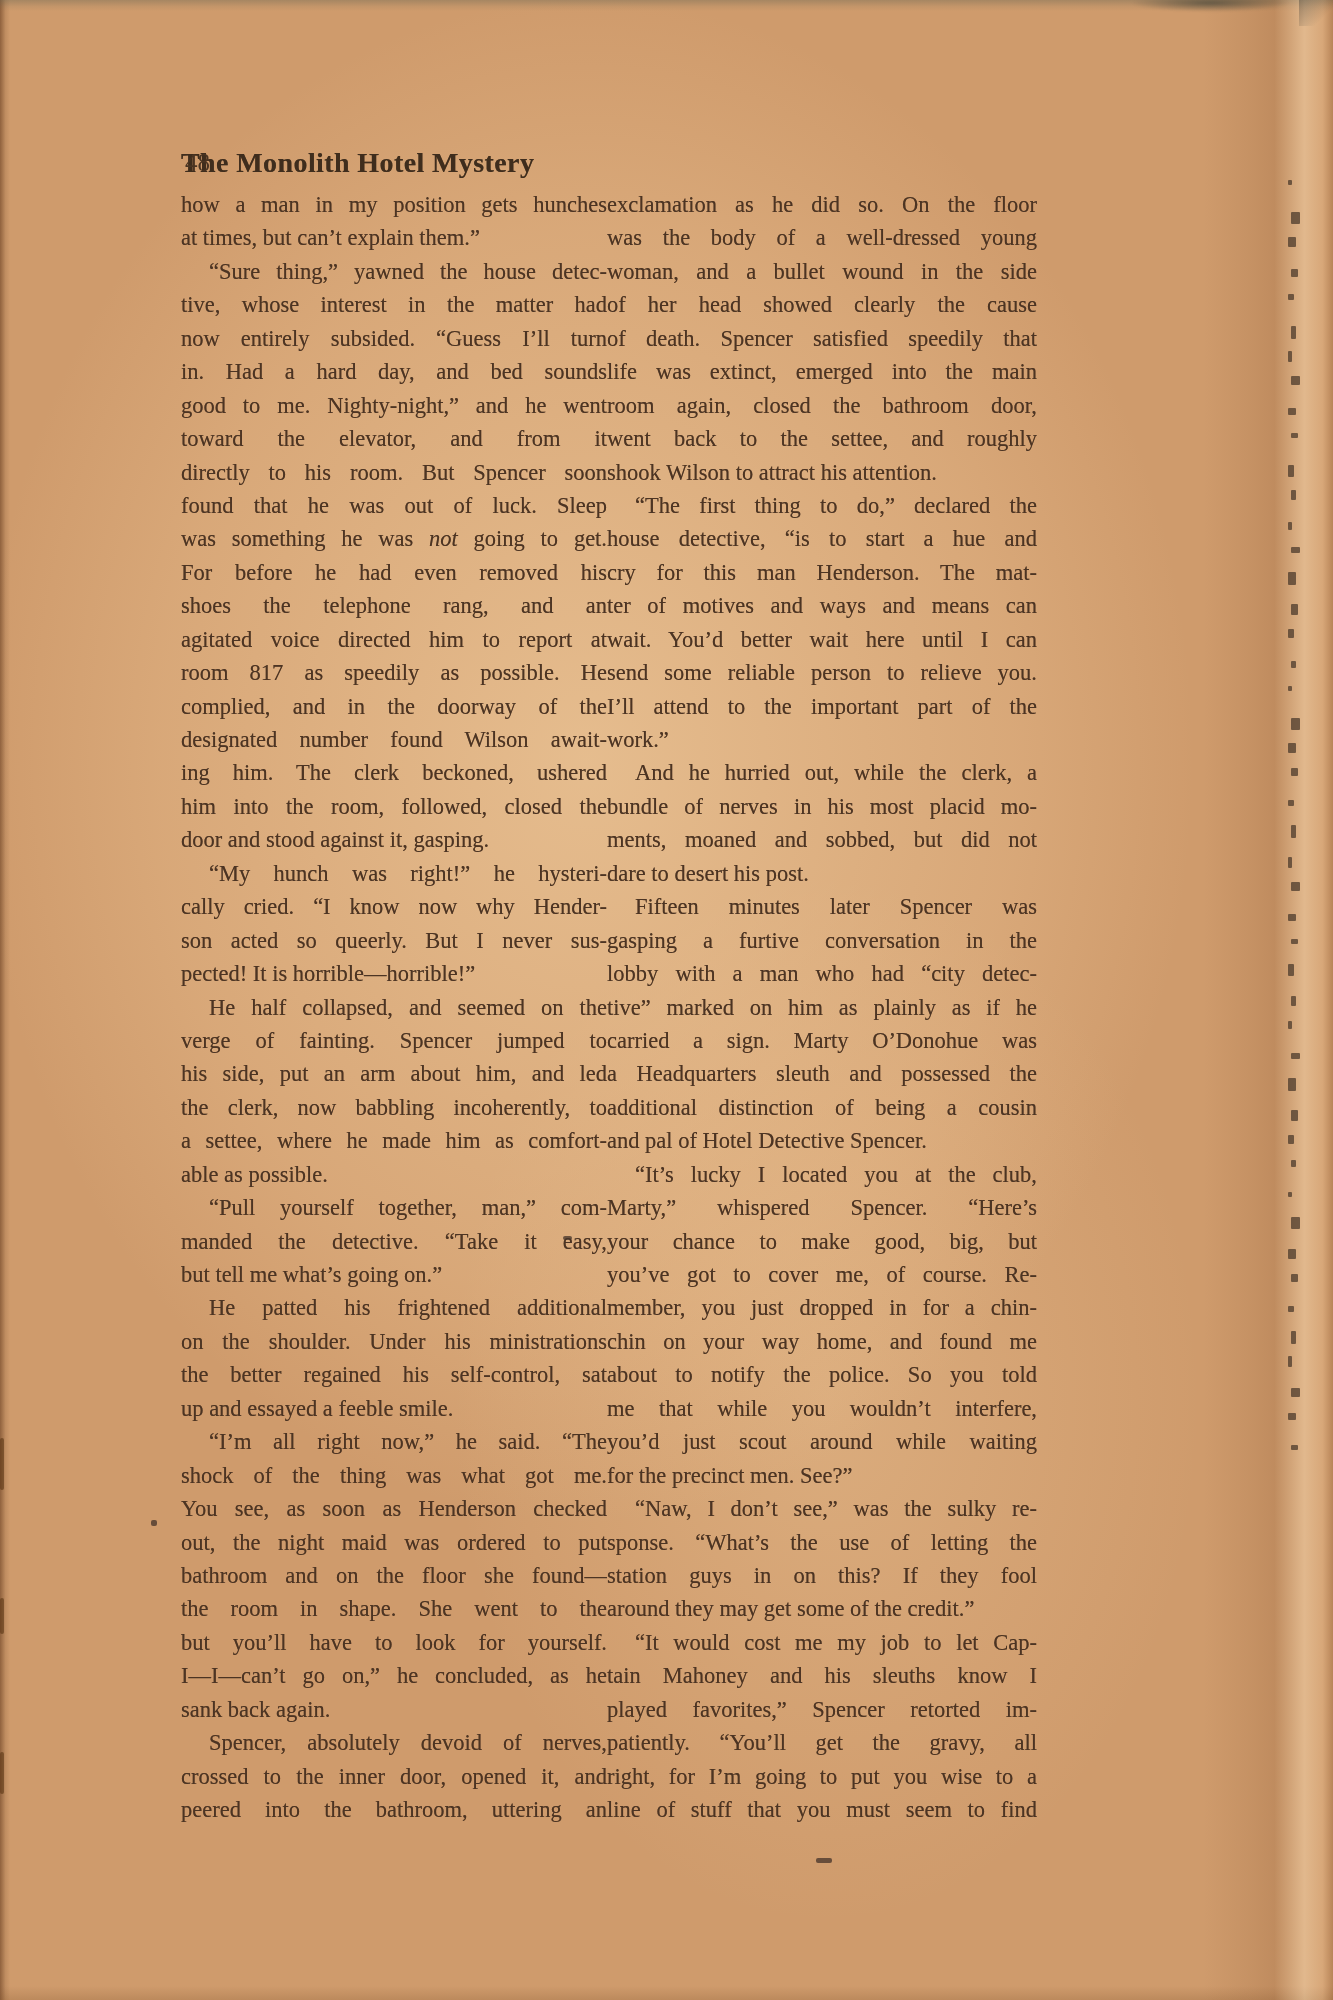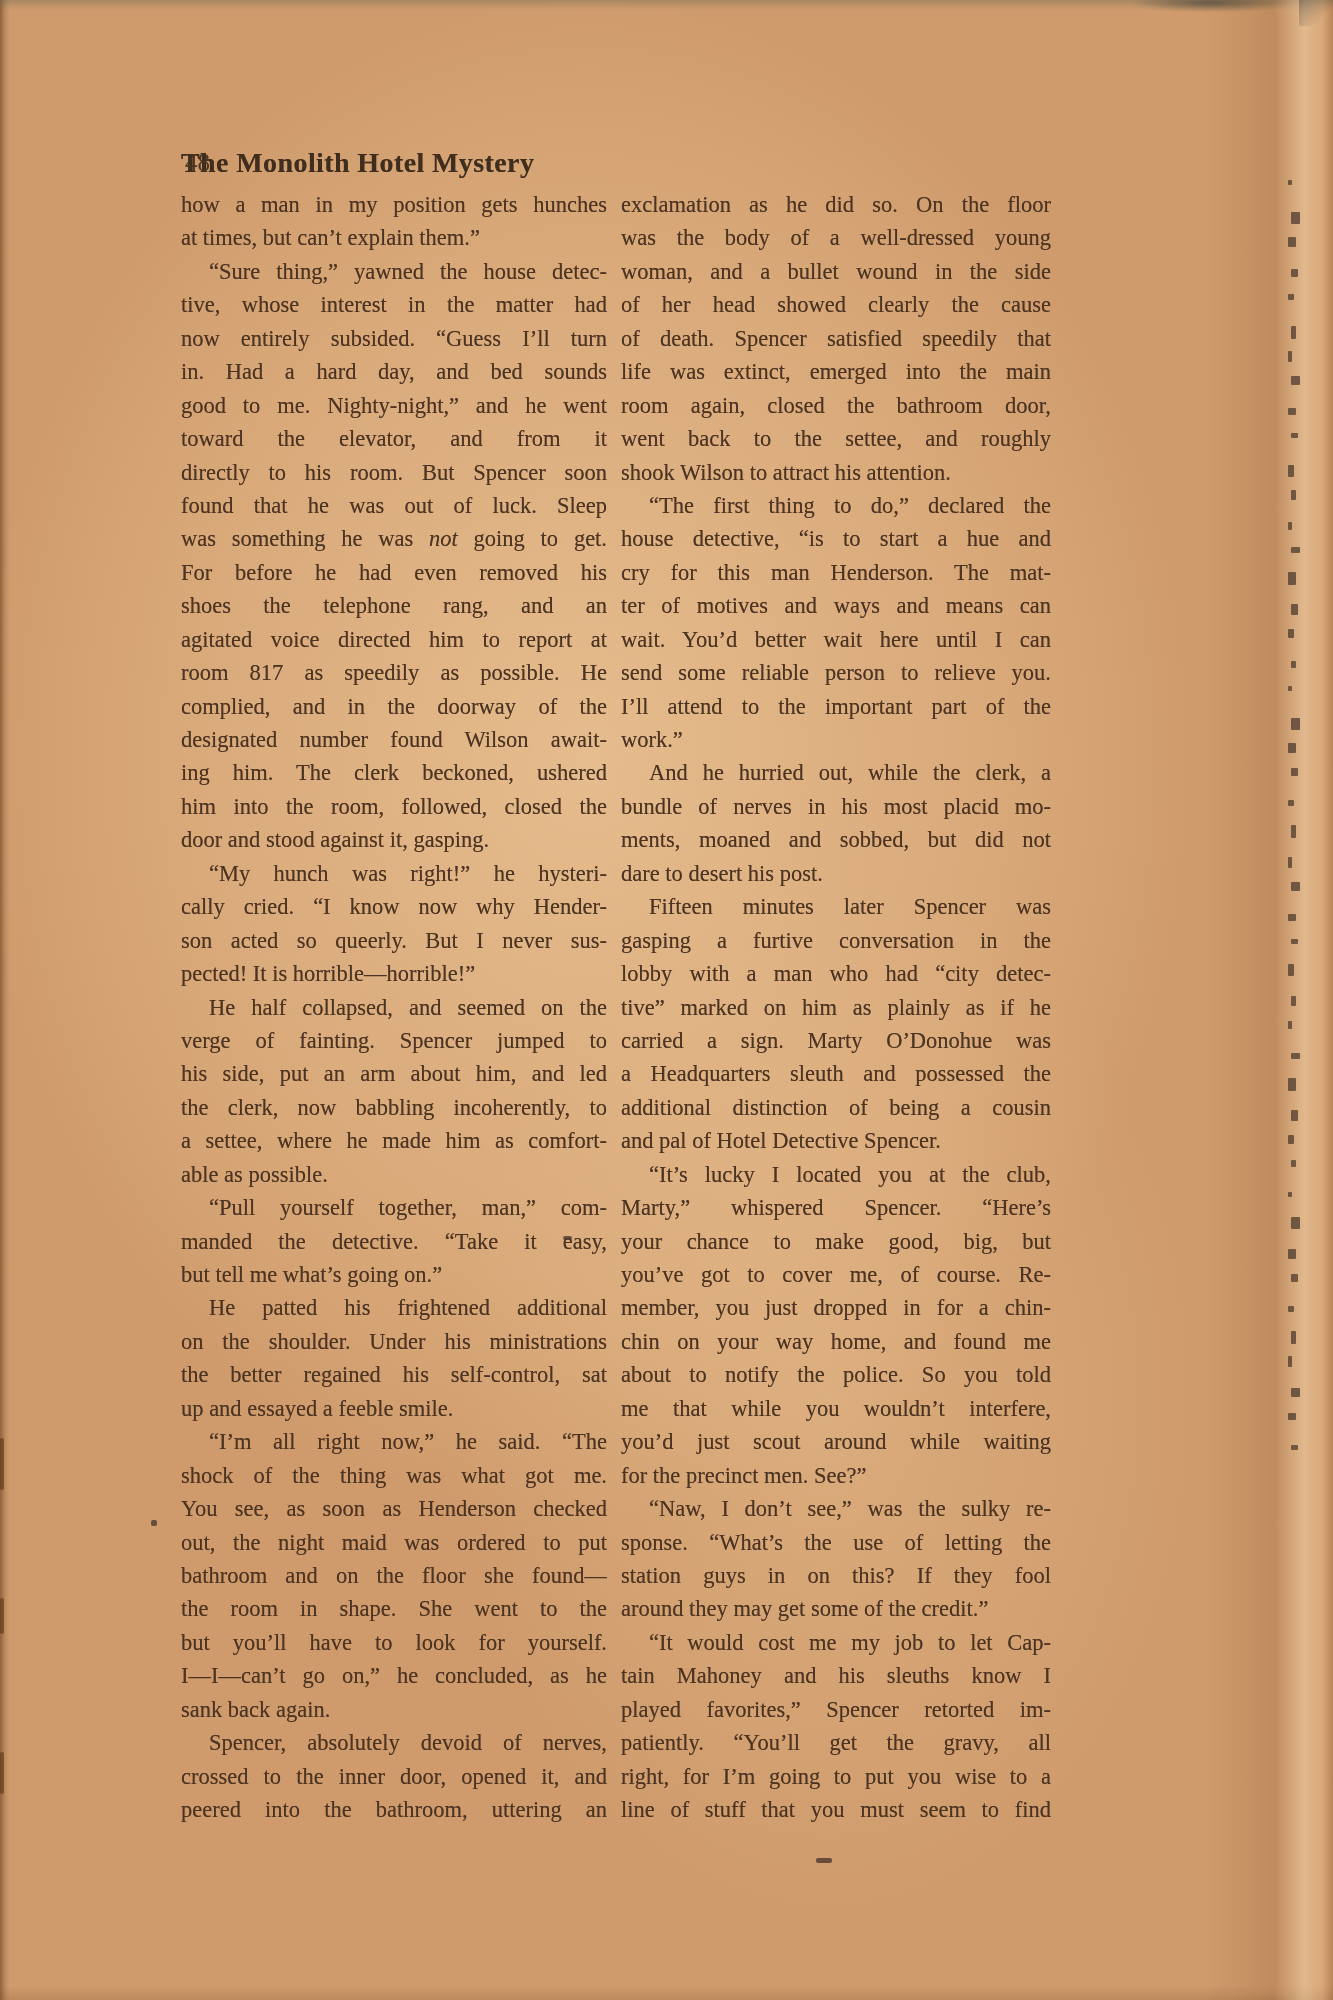--- a/index.html
+++ b/index.html
@@ -57,21 +57,21 @@
     position: absolute; left: 4px; top: 0;
     font-size: 25px; line-height: 34px; color: #4a3422;
   }
   .page-title {
     font-weight: 700; font-size: 28px; line-height: 34px;
     letter-spacing: 0.4px; color: #3f2d1d;
     text-shadow: 0 0 0.5px rgba(55,38,22,0.55);
   }
   .columns { display: flex; margin-top: 8px; }
   .col { color: #4c3423; }
-  .col-left  { width: 426px; margin-right: 14px; }
+  .col-left  { width: 426px; margin-right: 0; }
   .col-right { width: 430px; }
   .line {
     font-size: 22.5px; line-height: 33.45px; height: 33.45px;
     overflow: hidden; text-align: left;
     text-shadow: 0 0 0.4px rgba(70,45,28,0.55);
   }
   .line.j { text-align: justify; text-align-last: justify; }
   .line.ind { text-indent: 28px; }
   .line i { font-style: italic; }
 

